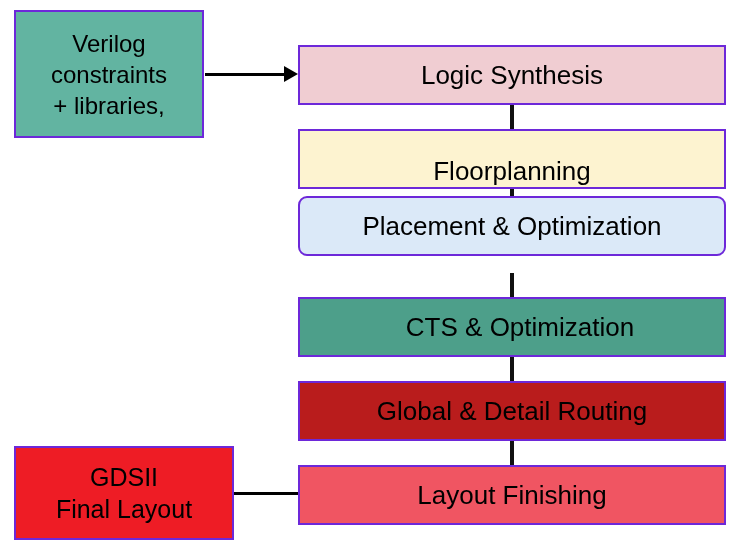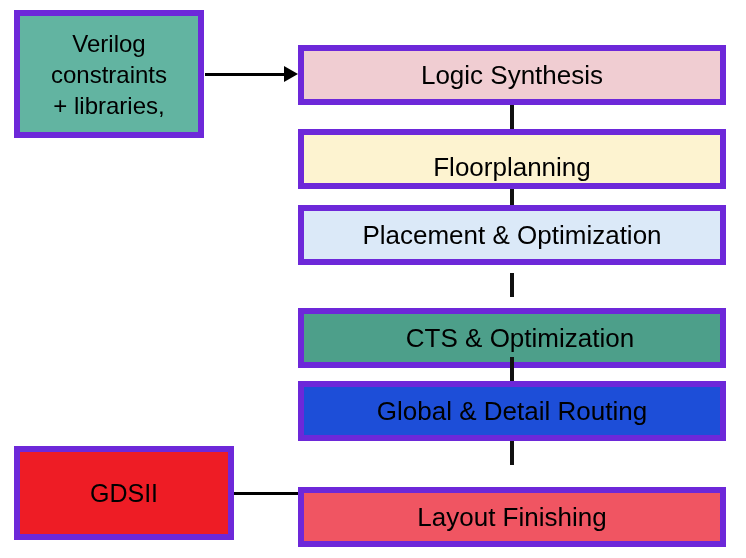--- a/index.html
+++ b/index.html
@@ -9,21 +9,21 @@
     height: 558px;
     position: relative;
     overflow: hidden;
     font-family: "Liberation Sans", sans-serif;
     color: #000;
   }
   .diagram { position: absolute; inset: 0; }
 
   .box {
     position: absolute;
-    border: 6px solid #6d28d9;
+    border: 2px solid #6d28d9;
     display: flex;
     flex-direction: column;
     align-items: center;
     justify-content: center;
     text-align: center;
     color: #000;
   }
 
   
   .input-box {
@@ -44,24 +44,24 @@
   
   .step {
     left: 298px;
     width: 428px;
     height: 60px;
     font-size: 26px;
     flex-direction: row;
   }
   .s0 { top: 45px; }
   .s1 { top: 129px; }
-  .s2 { top: 205px; }
-  .s3 { top: 308px; padding-left: 16px; }
+  .s2 { top: 196px; border-radius: 9px; }
+  .s3 { top: 297px; padding-left: 16px; }
   .s4 { top: 381px; }
-  .s5 { top: 487px; }
+  .s5 { top: 465px; }
 
   
   .connector {
     position: absolute;
     left: 510px;
     width: 4px;
     height: 24px;
     background: #111;
   }
   .c0 { top: 105px; }
@@ -116,31 +116,32 @@
   <div class="box step s2" style="background-color: rgb(219, 233, 248);">
     <span>Placement &amp; Optimization</span>
   </div>
   <div class="connector c2"></div>
 
   <div class="box step s3" style="background-color: rgb(77, 159, 138);">
     <span>CTS &amp; Optimization</span>
   </div>
   <div class="connector c3"></div>
 
-  <div class="box step s4" style="background-color: #1d4ed8;">
+  <div class="box step s4" style="background-color: #b91c1c;">
     <span>Global &amp; Detail Routing</span>
   </div>
   <div class="connector c4"></div>
 
   <div class="box step s5" style="background-color: rgb(240, 85, 98);">
     <span>Layout Finishing</span>
   </div>
 
   <div class="arrow arrow-out">
     <div class="shaft"></div>
     <div class="head"></div>
   </div>
 
   <div class="box output-box" style="background-color: rgb(238, 28, 37);">
     <div>GDSII</div>
+    <div>Final Layout</div>
   </div>
 
 </div>
 
 </body></html>

